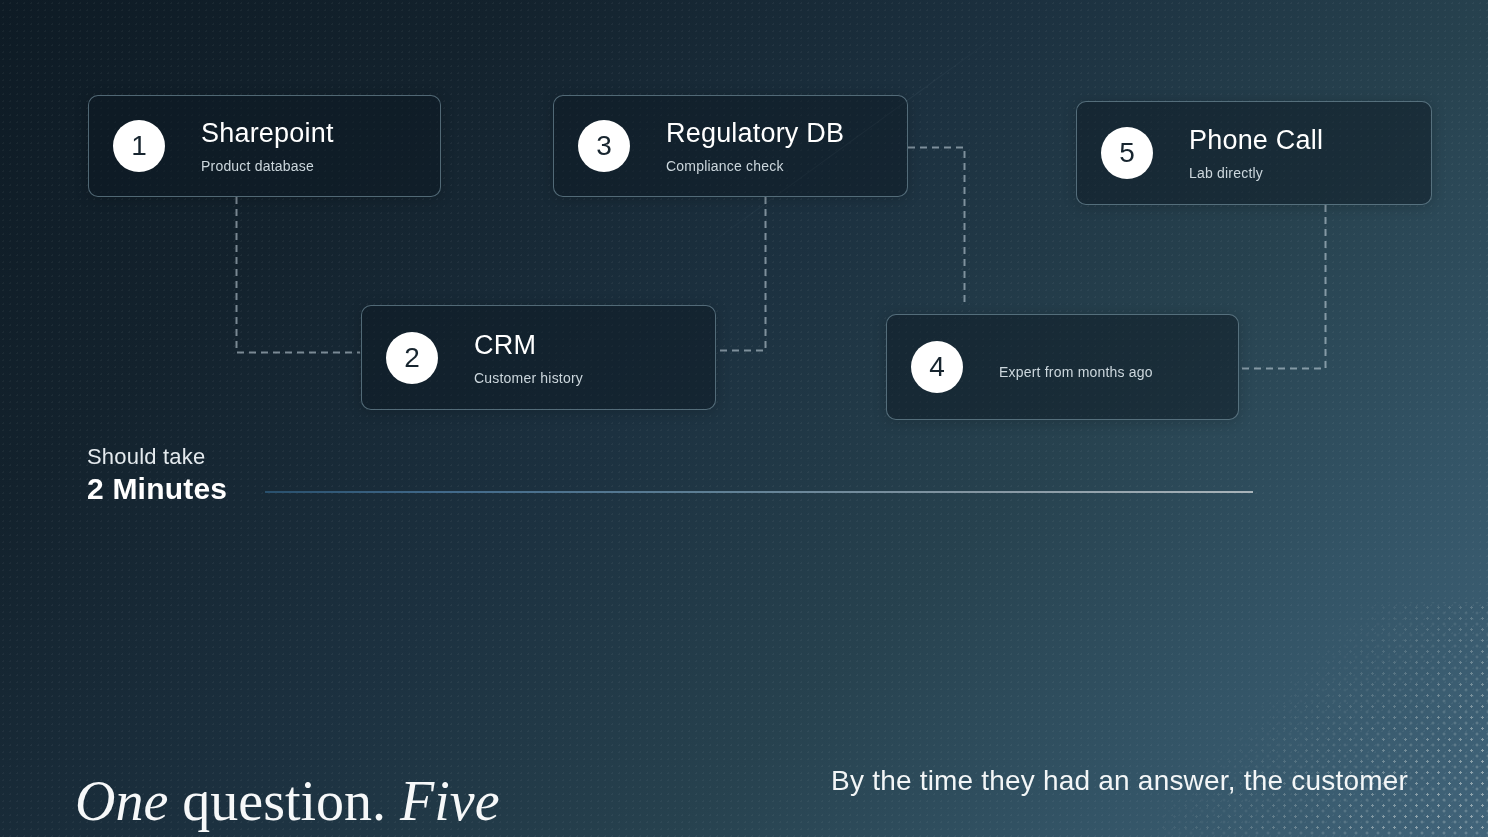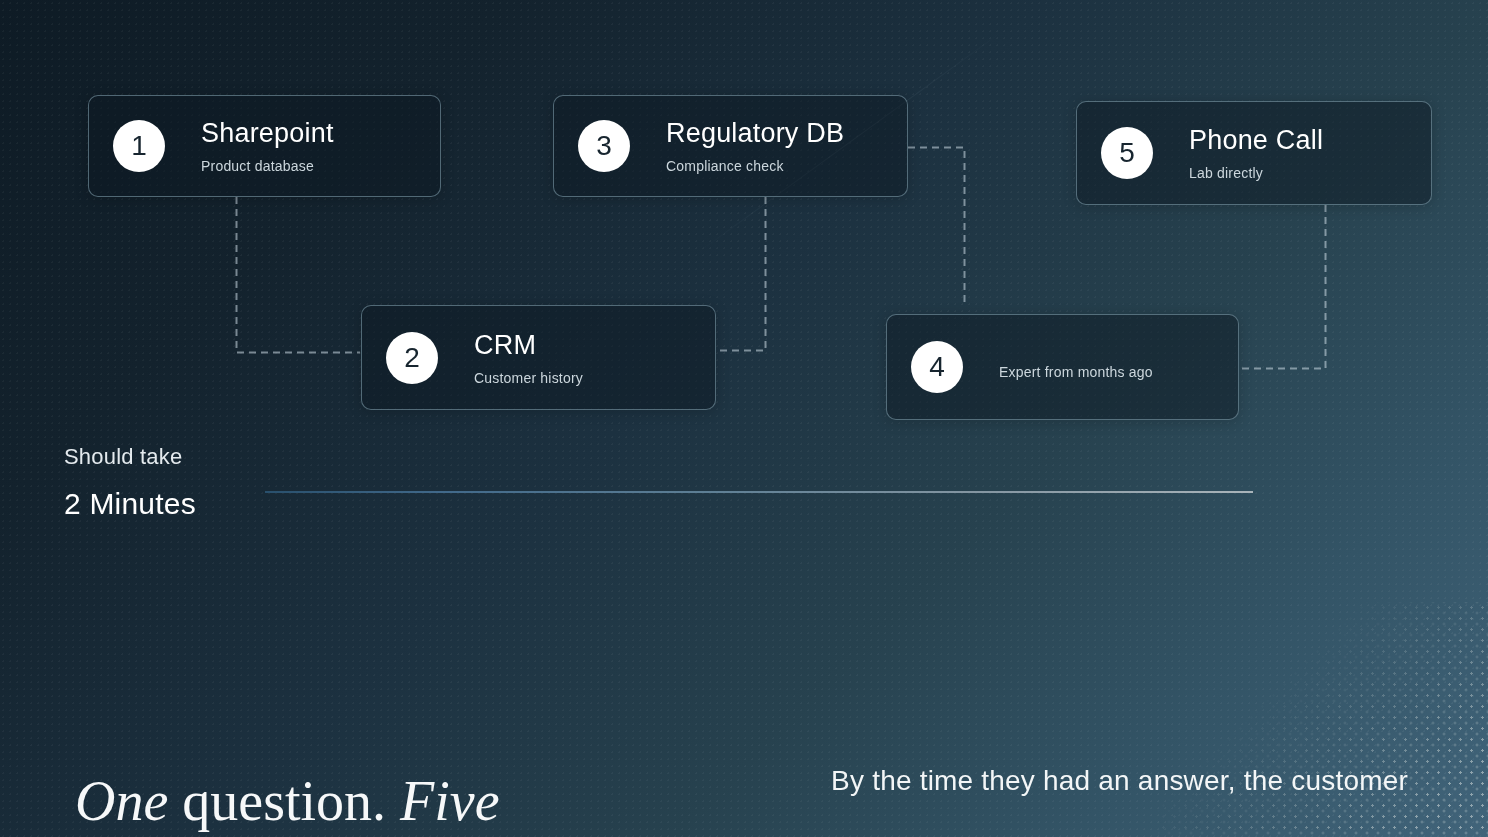--- a/index.html
+++ b/index.html
@@ -60,24 +60,24 @@
   #card-5{left:1076px;top:101px;width:356px;height:104px;}
   #card-2{left:361px;top:305px;width:355px;height:105px;}
   #card-4{left:886px;top:314px;width:353px;height:106px;}
 
   svg.connectors{position:absolute;inset:0;pointer-events:none;}
   svg.connectors path{
     fill:none;stroke:rgba(206,221,229,0.55);stroke-width:2;
     stroke-dasharray:7 5;
   }
 
-  .tl-left{position:absolute;left:64px;top:444px;}
+  .tl-left{position:absolute;left:87px;top:444px;}
   .tl-right{position:absolute;left:1284px;top:454px;}
   .tl-label{font-size:22px;color:#e4eaee;letter-spacing:0.2px;}
-  .tl-value{font-size:30px;color:#ffffff;font-weight:normal;margin-top:17px;letter-spacing:0.2px;}
+  .tl-value{font-size:30px;color:#ffffff;font-weight:bold;margin-top:2px;letter-spacing:0.2px;}
   .tl-line{
     position:absolute;left:265px;top:491px;width:988px;height:2px;
     background:linear-gradient(90deg,#29506d 0%,#41698a 18%,#5e7f95 45%,#8496a2 72%,#a9b4ba 100%);
   }
 
   .headline{
     position:absolute;left:75px;top:601px;width:560px;
     font-family:"Liberation Serif",serif;
     font-size:56px;color:#f6f8f9;line-height:80px;
     white-space:pre-wrap;

